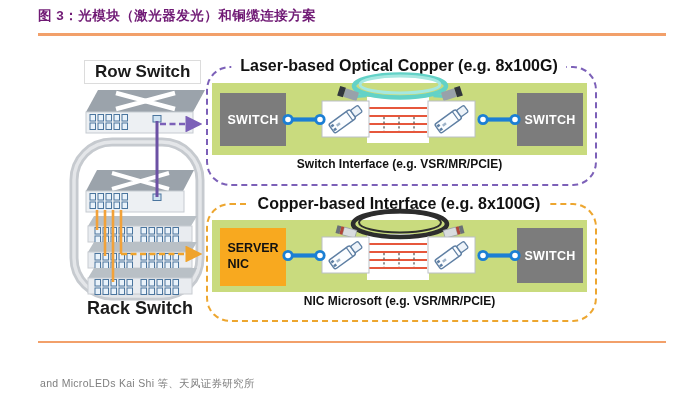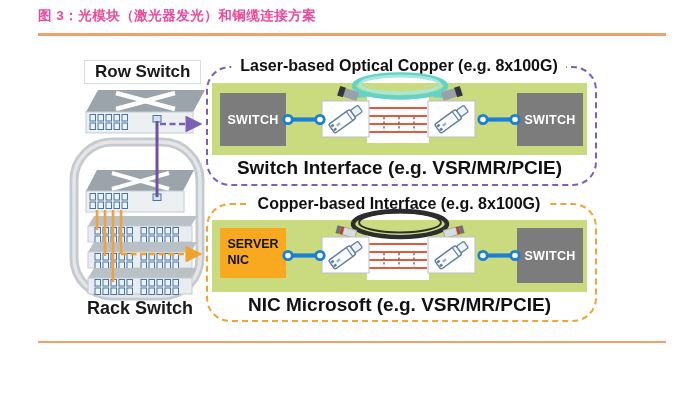--- a/index.html
+++ b/index.html
@@ -3,21 +3,21 @@
 <meta charset="utf-8">
 <style>
   html,body{margin:0;padding:0;background:#fff;}
   .page{
     position:relative;width:677px;height:403px;background:#ffffff;
     font-family:"Liberation Sans", sans-serif;overflow:hidden;
   }
   .abs{position:absolute;}
 
   
-  .fig-title{left:38px;top:7px;font-size:13.5px;font-weight:bold;color:#ec4899;letter-spacing:.5px;}
+  .fig-title{left:38px;top:7px;font-size:13.5px;font-weight:bold;color:#701a75;letter-spacing:.5px;}
   .title-rule{left:38px;top:33px;width:628px;height:2.5px;background:#F2A06A;}
   .footer-rule{left:38px;top:341px;width:628px;height:2px;background:#F2A06A;}
   .src{left:40px;font-size:10.5px;color:#7F7F7F;letter-spacing:.3px;white-space:nowrap;}
   .src1{top:350px;} .src2{top:377px;}
 
   
   .row-switch-label{left:84px;top:60px;padding:1px 10px;background:#fff;border:1px solid #DCDCDC;
     font-size:17px;font-weight:bold;color:#1a1a1a;}
   .rack-switch-label{left:60px;top:298px;width:160px;text-align:center;
     font-size:18px;font-weight:bold;color:#1a1a1a;}
@@ -32,24 +32,24 @@
   .green-panel{left:212px;width:375px;height:72px;background:#C9DB7E;z-index:2;}
   .gp1{top:83px;} .gp2{top:220px;}
   .white-mid{left:367px;width:62px;height:46px;background:#fff;z-index:3;}
   .wm1{top:97px;} .wm2{top:234px;}
 
   .node{z-index:4;display:flex;align-items:center;justify-content:center;}
   .node-gray{background:#7C7C7C;color:#fff;font-weight:bold;font-size:12.5px;letter-spacing:.3px;}
   .node-orange{background:#F8A91F;color:#111;font-weight:bold;font-size:12.5px;line-height:1.25;}
   .sw-l1{left:220px;top:93px;width:66px;height:53px;}
   .sw-r1{left:517px;top:93px;width:66px;height:53px;}
-  .nic-l{left:220px;top:228px;width:66px;height:50px;}
+  .nic-l{left:220px;top:228px;width:66px;height:58px;}
   .sw-r2{left:517px;top:228px;width:66px;height:55px;}
 
-  .iface-label{left:212px;width:375px;text-align:center;font-size:19px;font-weight:600;color:#111;
+  .iface-label{left:212px;width:375px;text-align:center;font-size:12px;font-weight:600;color:#111;
     z-index:6;white-space:nowrap;}
   .if1{top:157px;} .if2{top:294px;}
 
   svg.overlay{position:absolute;left:0;top:0;z-index:10;pointer-events:none;}
 </style>
 </head>
 <body>
 
 <div class="page">
 
@@ -74,20 +74,21 @@
   <div class="abs node node-orange nic-l">
     <div>
       <div>SERVER</div>
       <div>NIC</div>
     </div>
   </div>
   <div class="abs node node-gray sw-r2">SWITCH</div>
   <div class="abs iface-label if2">NIC Microsoft (e.g. VSR/MR/PCIE)</div>
 
   <div class="abs footer-rule"></div>
+  <div class="abs src src2">and MicroLEDs Kai Shi 等、天风证券研究所</div>
 
   <svg class="overlay" width="677" height="403" viewBox="0 0 677 403">
     <defs>
       <marker id="arrP" viewBox="0 0 10 10" refX="8" refY="5" markerWidth="6.5" markerHeight="6.5" orient="auto">
         <path d="M0,0 L10,5 L0,10 Z" fill="#7C60B8"></path>
       </marker>
       <marker id="arrO" viewBox="0 0 10 10" refX="8" refY="5" markerWidth="6.5" markerHeight="6.5" orient="auto">
         <path d="M0,0 L10,5 L0,10 Z" fill="#EFA32C"></path>
       </marker>
       <g id="prow">

